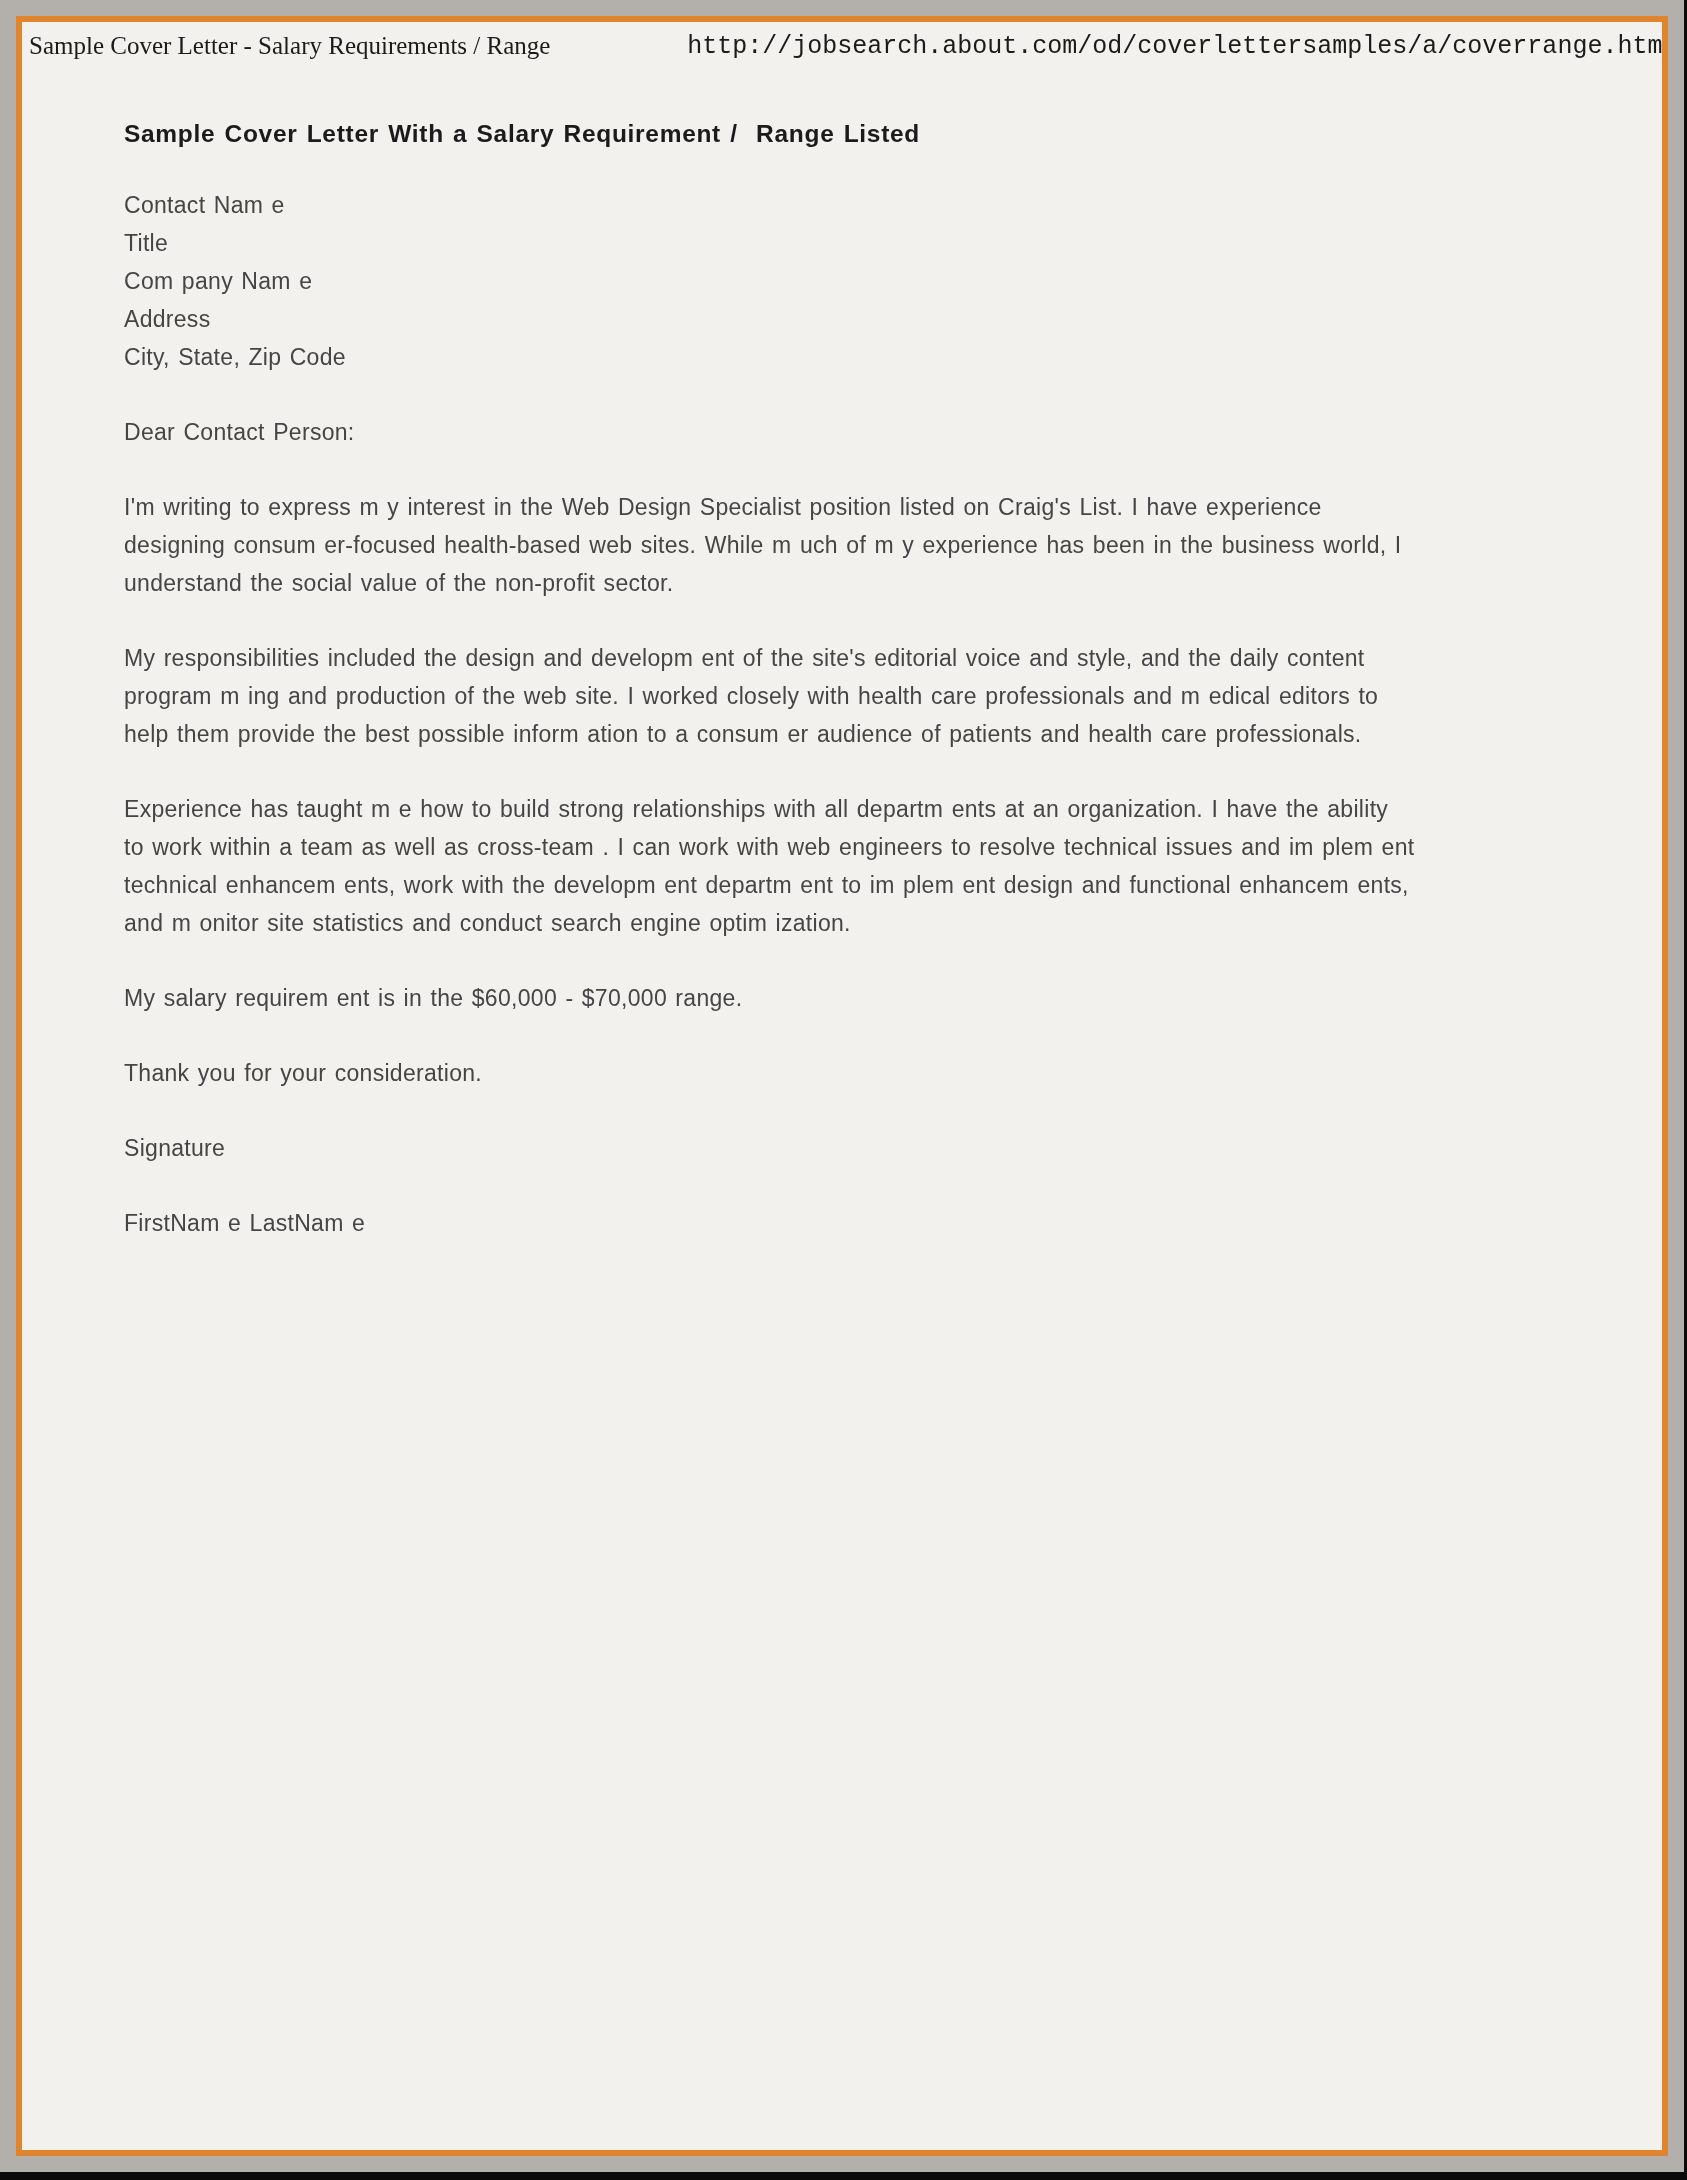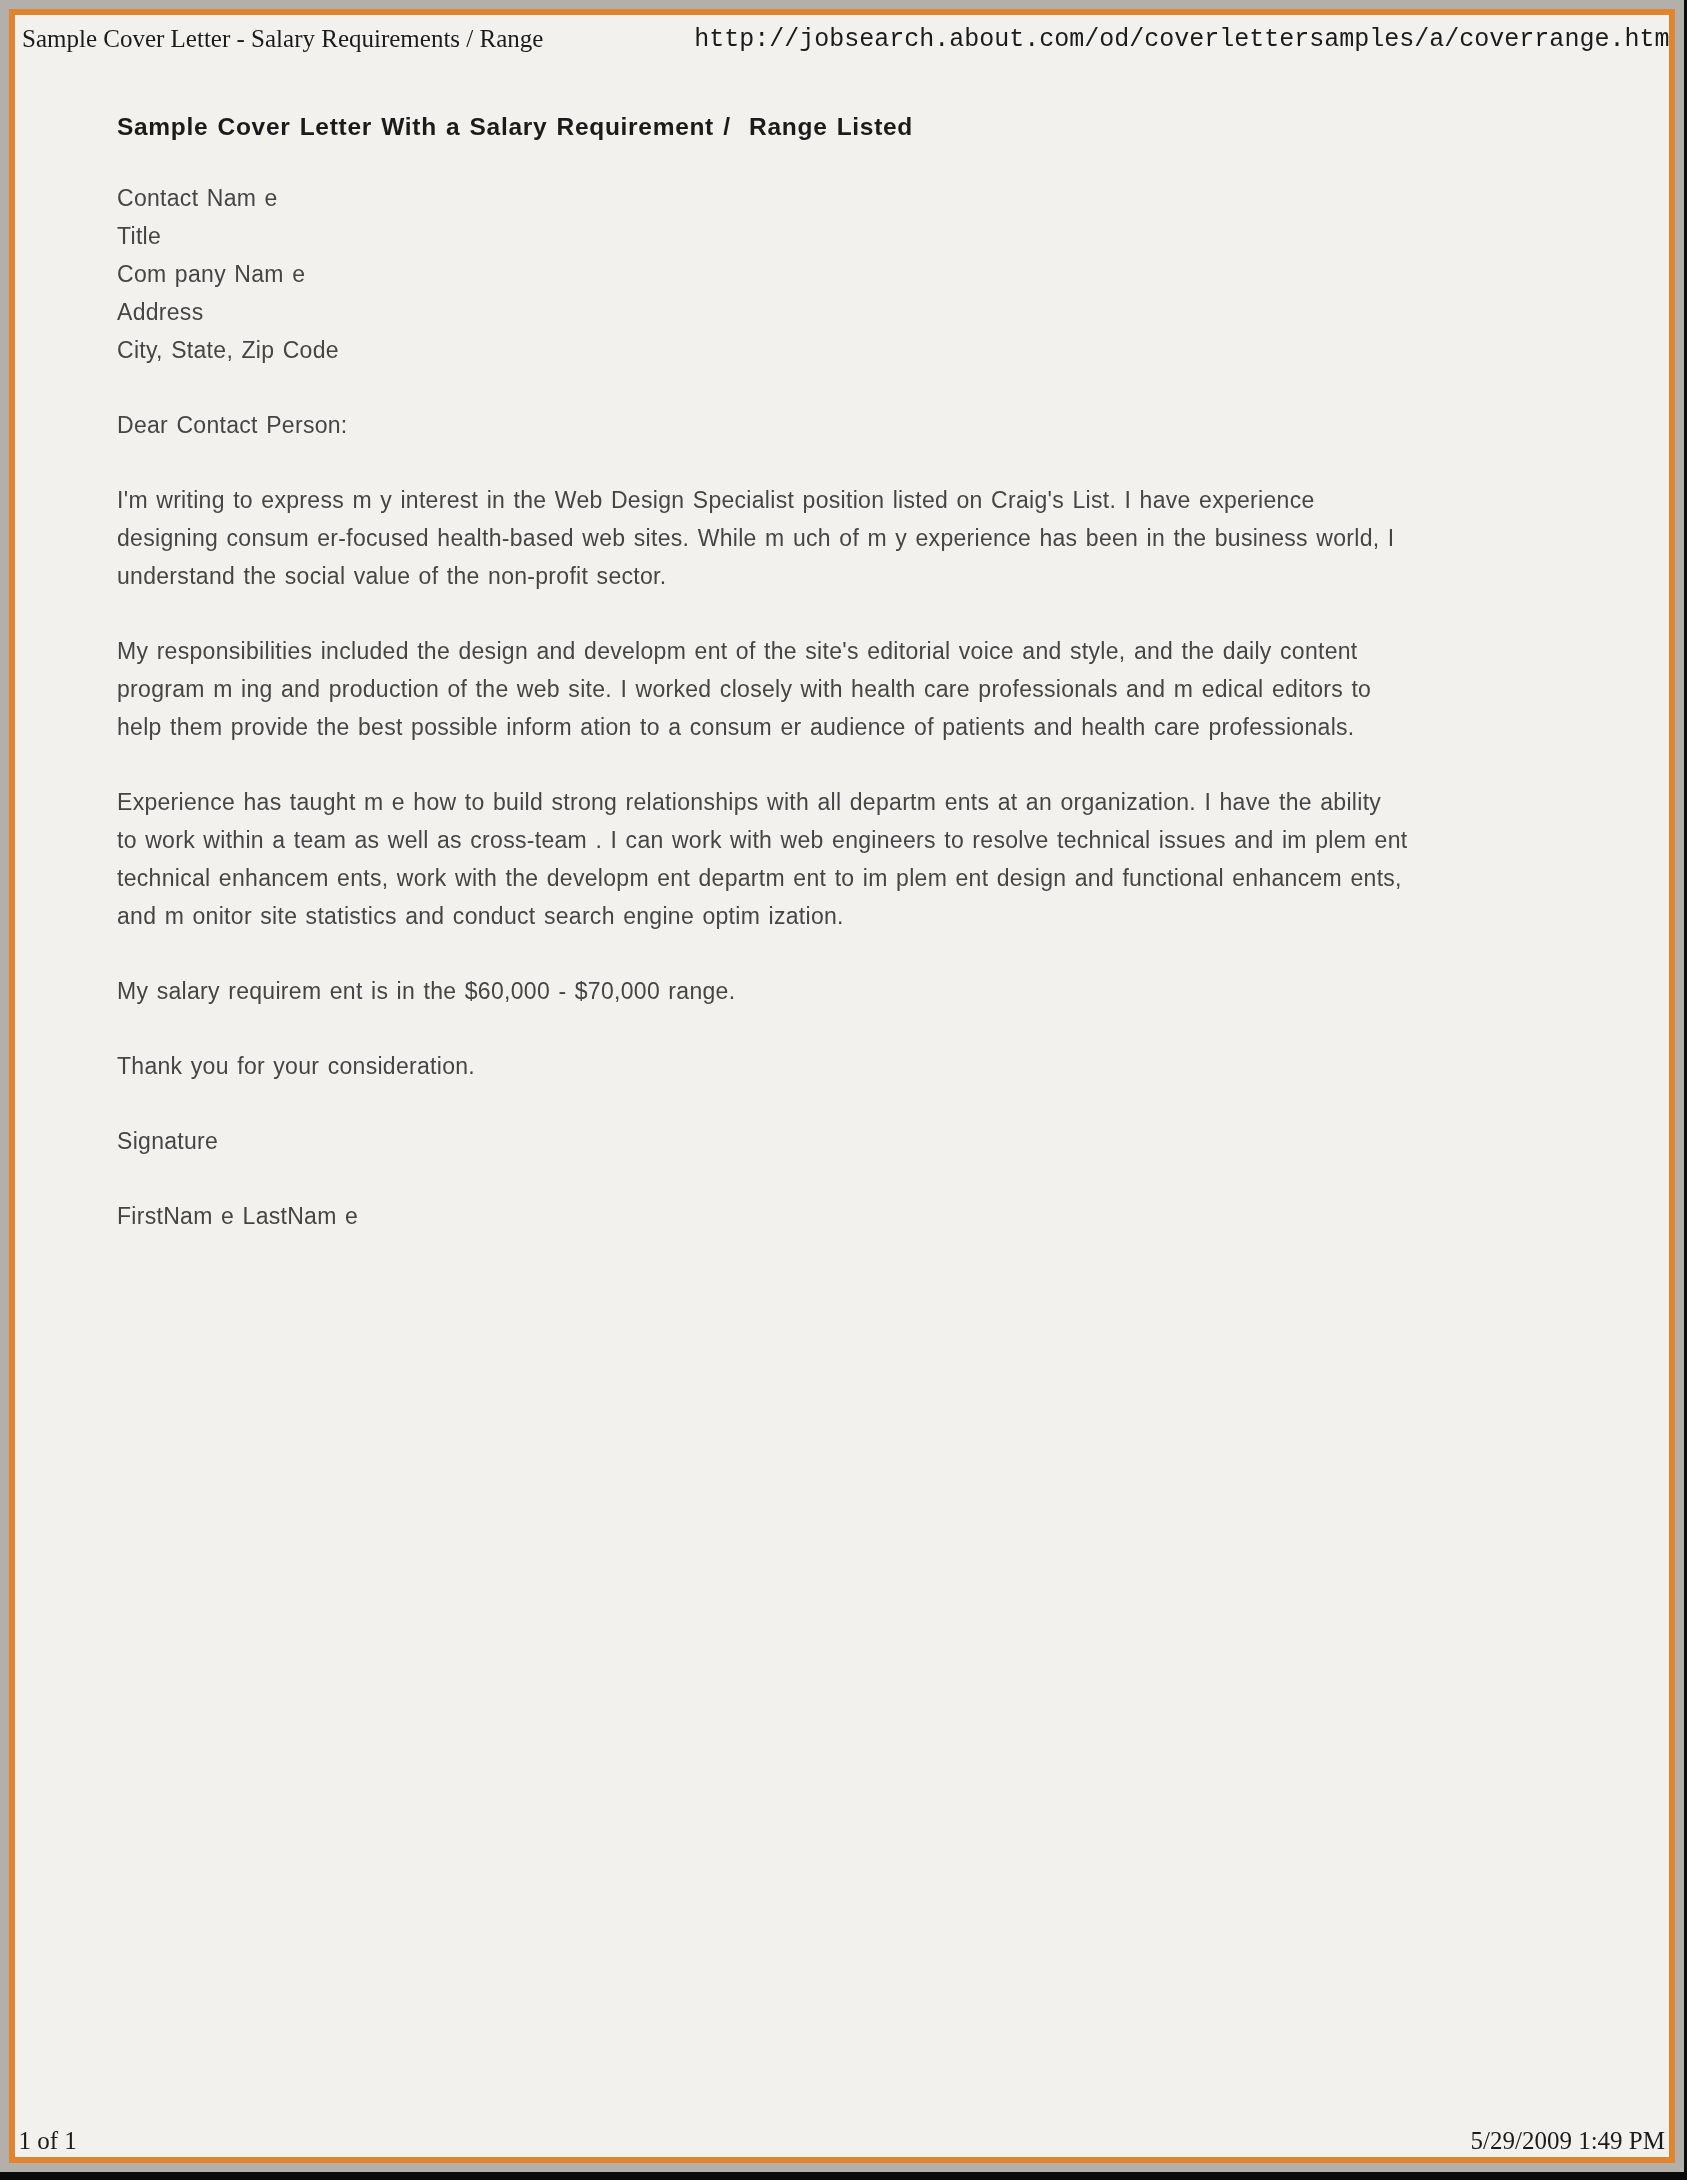--- a/index.html
+++ b/index.html
@@ -6,21 +6,21 @@
   body {
     width: 1687px; height: 2180px;
     background: #0a0a0a;
     position: relative;
     overflow: hidden;
   }
   .outer {
     position: absolute;
     top: 0; left: 0; right: 2.6px; bottom: 7.9px;
     background: #b3b0ab;
-    padding: 9px;
+    padding: 16px;
     box-sizing: border-box;
   }
   .frame {
     width: 100%; height: 100%;
     box-sizing: border-box;
     border: 6.1px solid #e0842e;
     background: #f2f1ee;
     position: relative;
     overflow: hidden;
   }
@@ -107,20 +107,16 @@
 
       <p>My salary requirem ent is in the $60,000 - $70,000 range.</p>
 
       <p>Thank you for your consideration.</p>
 
       <p>Signature</p>
 
       <p>FirstNam e LastNam e</p>
     </main>
 
-    <footer class="print-footer">
-      <span>1 of 1</span>
-      <span>5/29/2009 1:49 PM</span>
-    </footer>
 
   </div>
 </div>
 
 
 </body></html>

